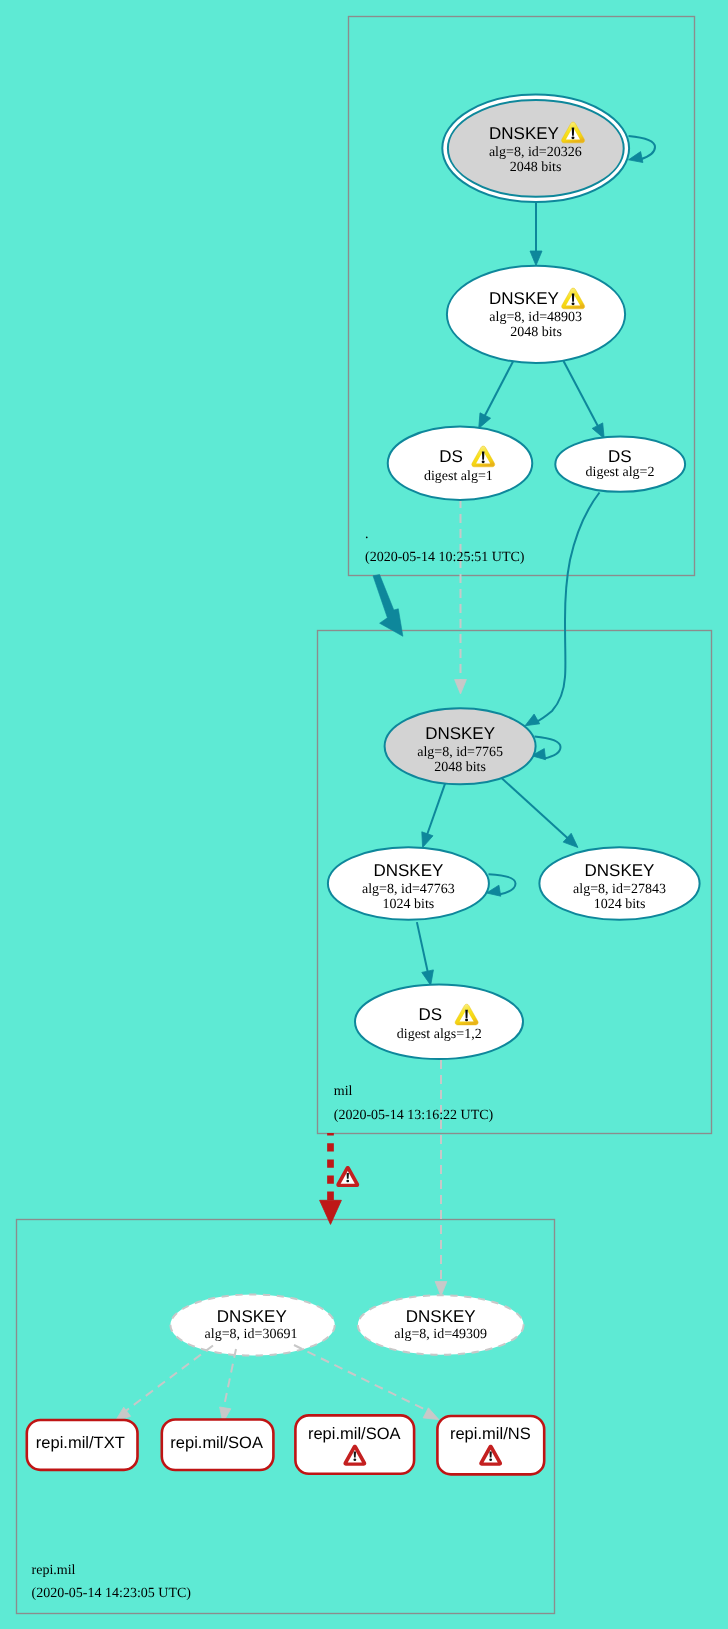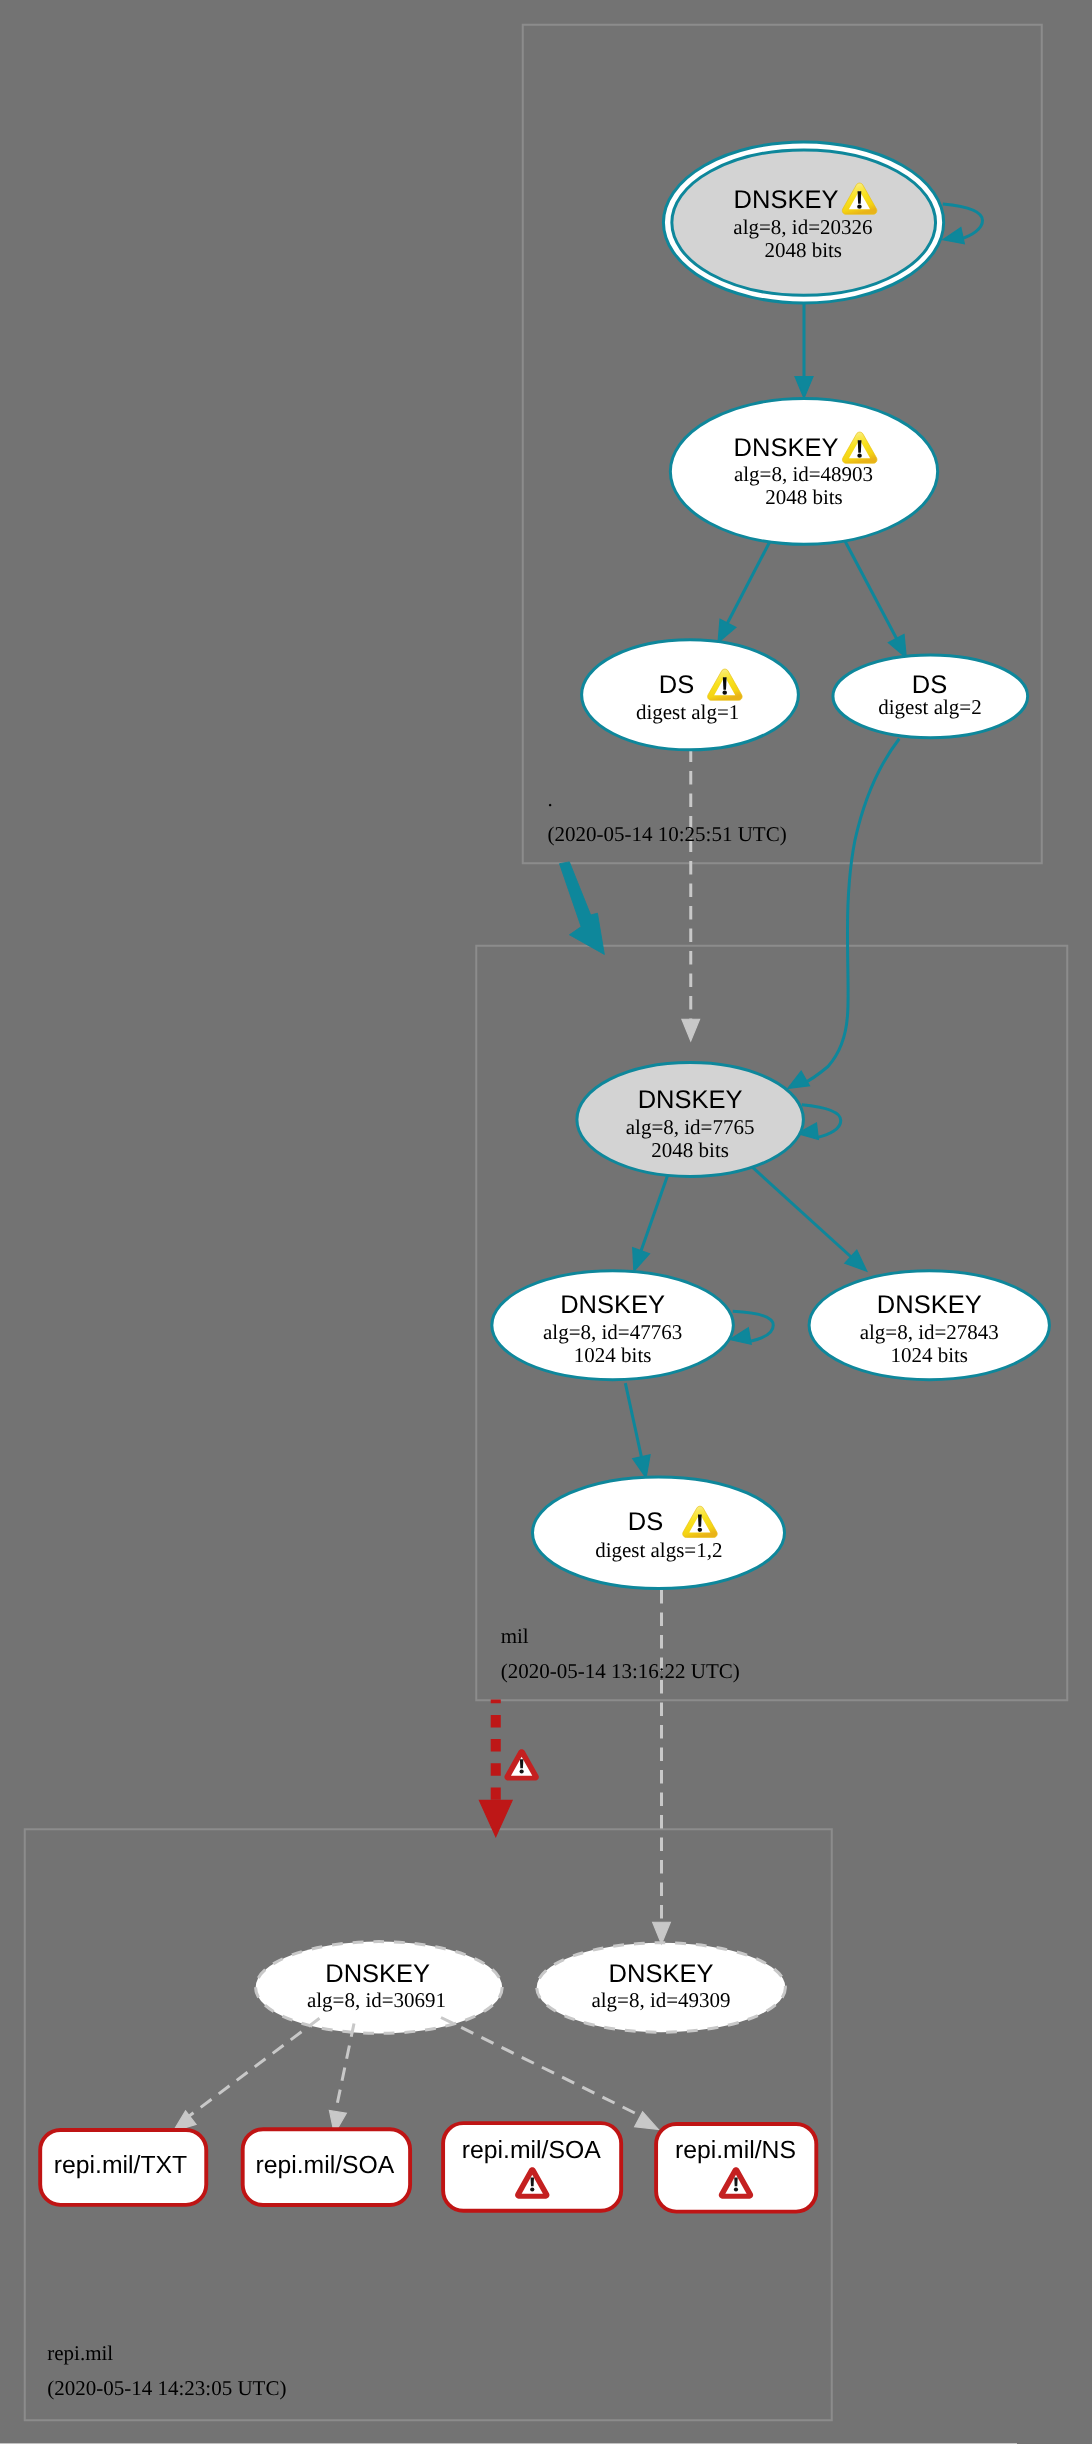--- a/index.html
+++ b/index.html
@@ -1,21 +1,21 @@
 <!DOCTYPE html>
 <html><head>
 <meta charset="utf-8">
 <title>DNSViz</title>
 <style>
   html, body { margin:0; padding:0; background:#ffffff; }
   body {
     width:728px; height:1629px; overflow:hidden;
     font-family:"Liberation Sans", sans-serif;
   }
-  #sheet { position:relative; width:728px; height:1629px; background:#737373; }
+  #sheet { position:relative; width:728px; height:1629px; background:#5eead4; }
   svg { display:block; shape-rendering:geometricPrecision; }
   text { white-space:pre; -webkit-font-smoothing:antialiased; }
   svg { text-rendering:geometricPrecision; }
 </style>
 </head>
 <body>
 
 <div id="sheet">
 <svg width="728" height="1629" viewBox="0 0 728 1629" xmlns="http://www.w3.org/2000/svg">
   <defs>

